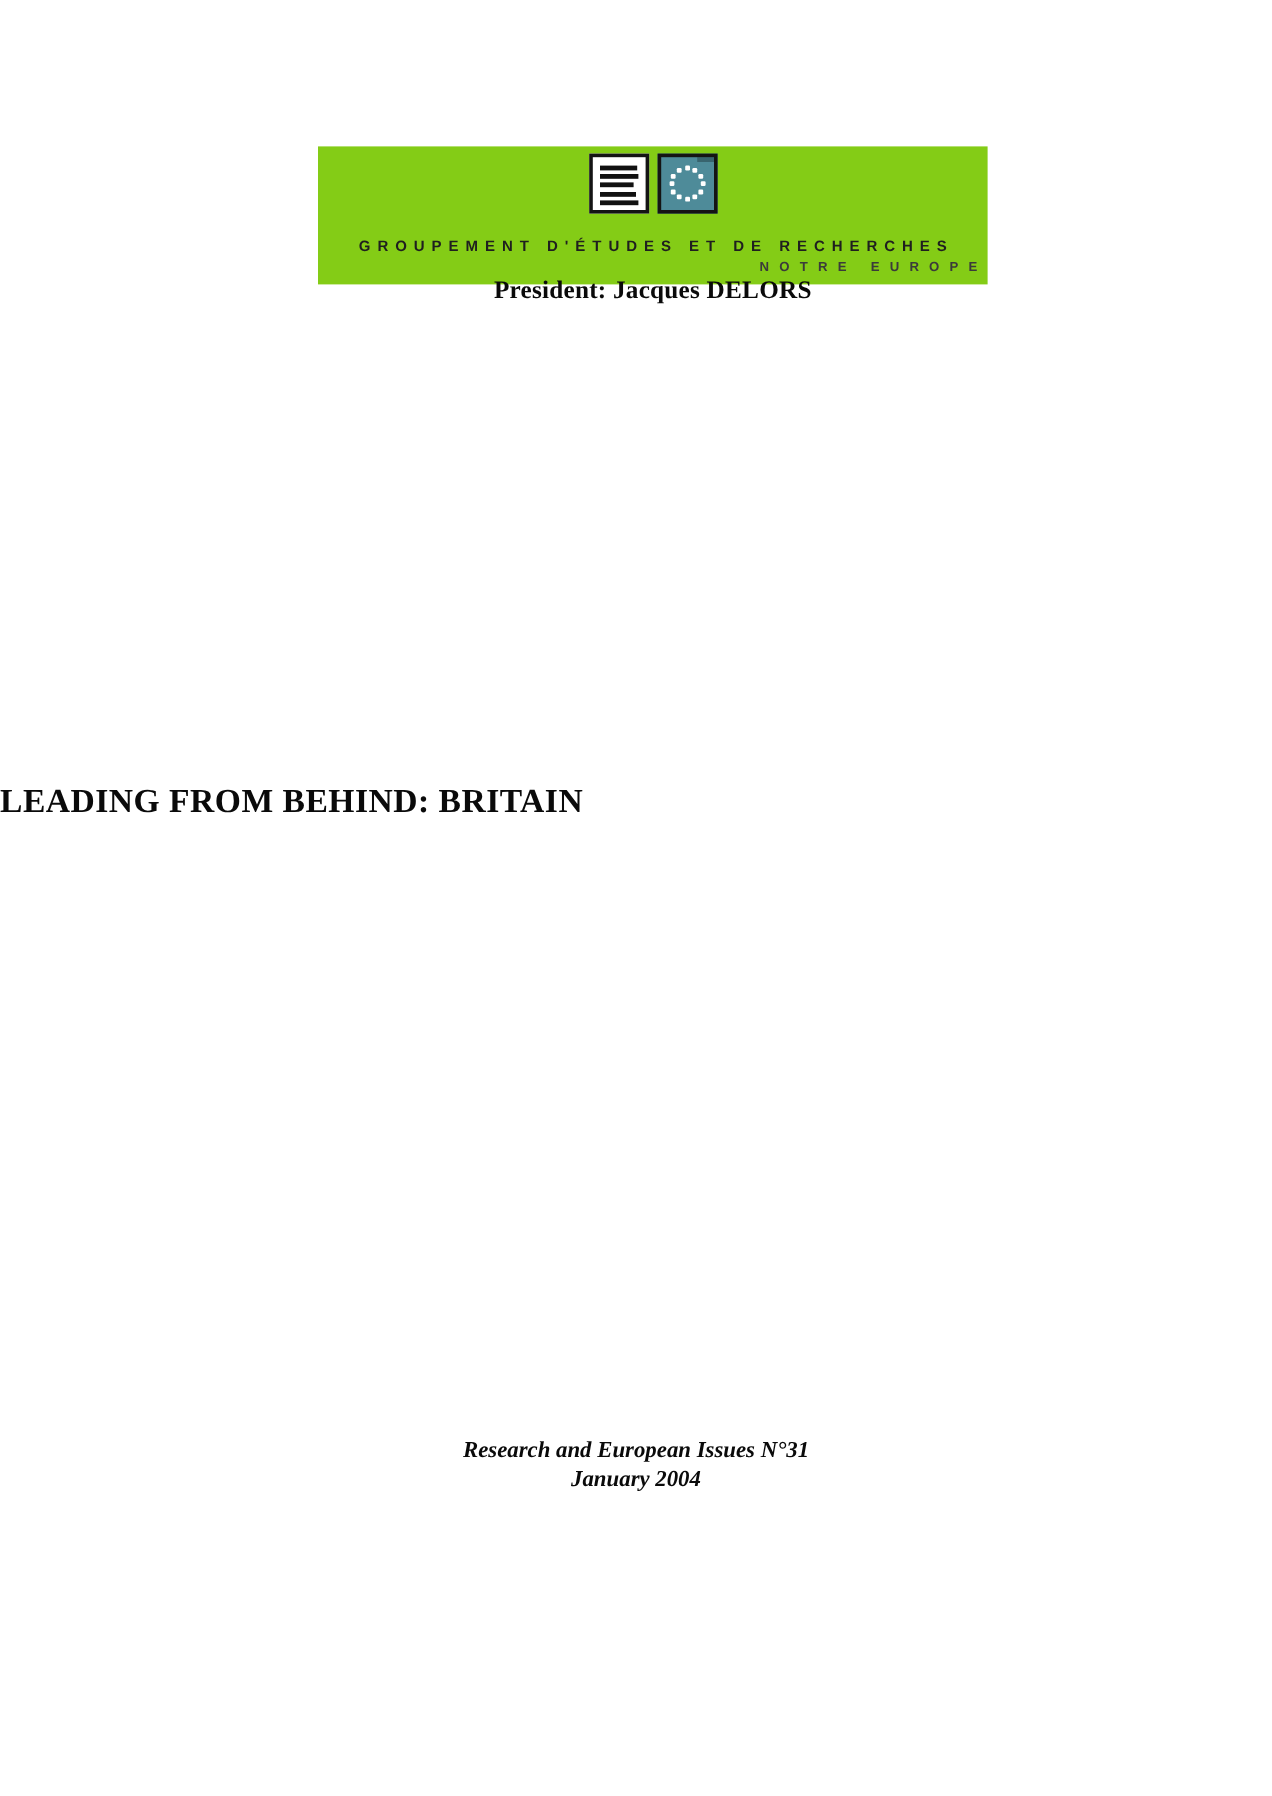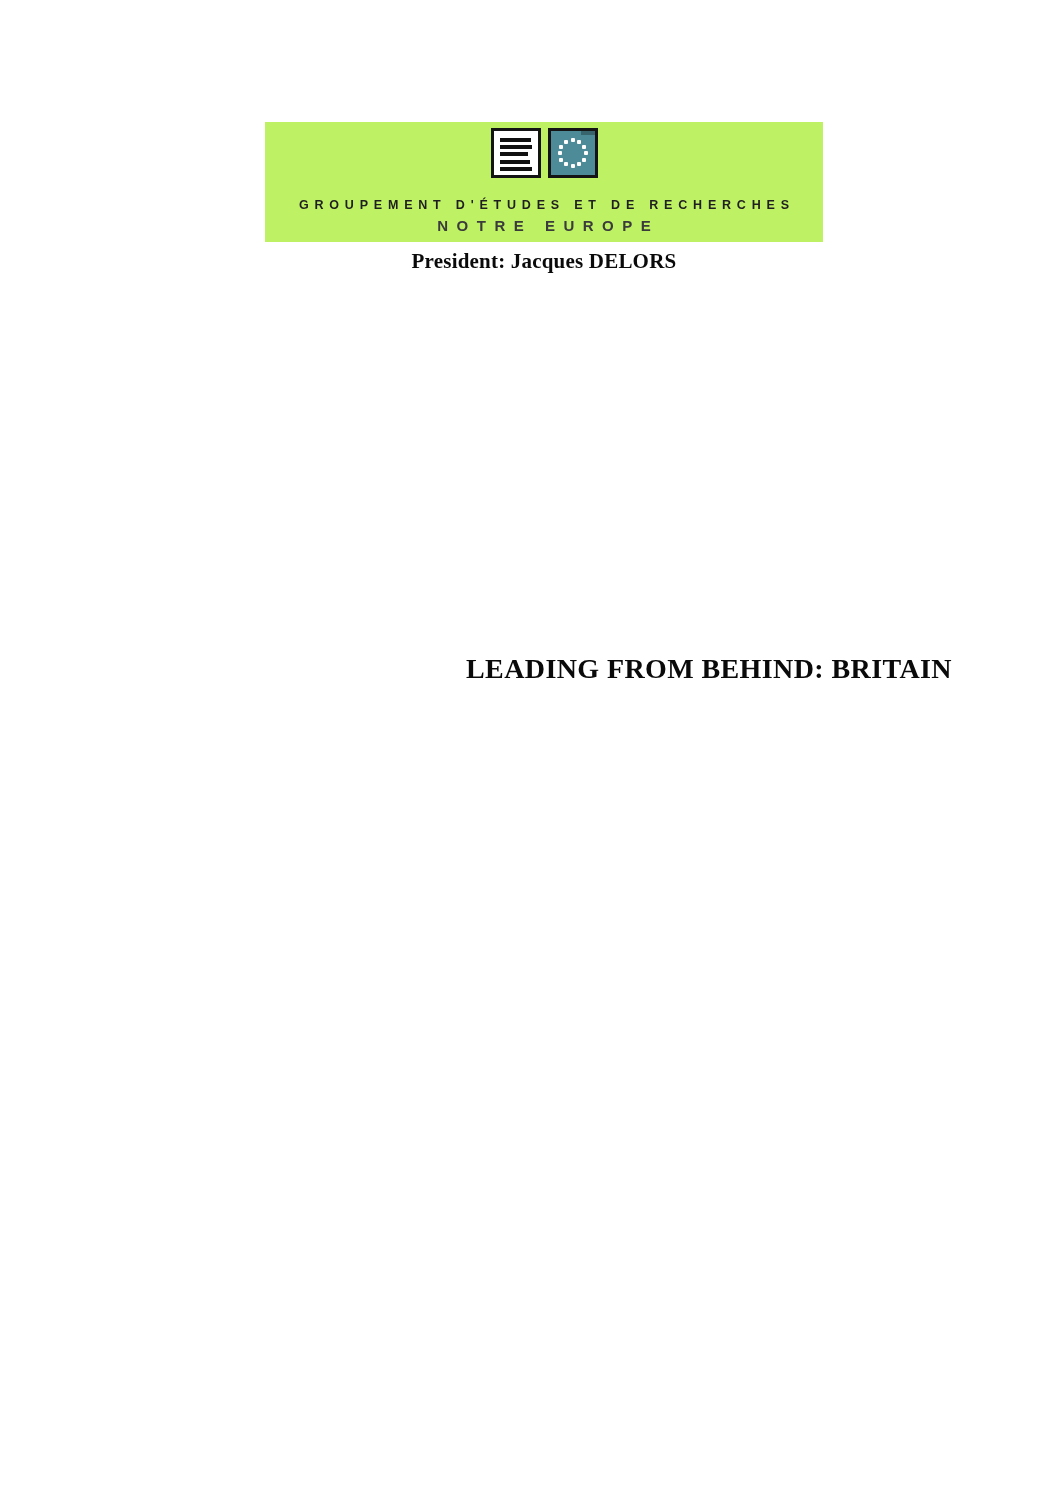--- a/index.html
+++ b/index.html
@@ -17,21 +17,21 @@
     color: #0a0a0a;
   }
 
   
   .logo-block {
     position: absolute;
     left: 265px;
     top: 122px;
     width: 558px;
     text-align: center;
-    background: #bef264;
+    background: #84cc16;
     padding-bottom: 8px;
   }
   .squares {
     display: flex;
     justify-content: center;
     align-items: center;
     gap: 7px;
     margin-top: 6px;
   }
   .sq {
@@ -71,44 +71,45 @@
     font-size: 12.5px;
     letter-spacing: 5.8px;
     padding-left: 5.8px; 
     color: #1f1f1f;
     white-space: nowrap;
   }
   .sub {
     margin-top: 5px;
     font-family: "Liberation Sans", sans-serif;
     font-weight: 600;
-    font-size: 15px;
+    font-size: 11px;
     letter-spacing: 8.5px;
     padding-left: 8.5px;
     color: #3b3b3b;
     white-space: nowrap;
+    text-align: right;
   }
 
   
   .president {
     position: absolute;
     left: 265px;
-    top: 249px;
+    top: 229px;
     width: 558px;
     text-align: center;
     font-weight: 700;
     font-size: 21px;
     letter-spacing: 0.2px;
   }
   .title {
     position: absolute;
     left: 0;
     top: 644px;
     width: 952px;
-    text-align: right;
+    text-align: left;
     font-weight: 700;
     font-size: 28px;
     line-height: 49px;
     letter-spacing: 0.4px;
   }
   .author {
     position: absolute;
     left: 0;
     top: 811px;
     width: 1060px;
@@ -162,14 +163,18 @@
     <div class="sub">NOTRE EUROPE</div>
   </div>
 
   <div class="president">President: Jacques DELORS</div>
 
   <div class="title">
     <div>LEADING FROM BEHIND: BRITAIN</div>
   </div>
 
 
+  <div class="footer">
+    <div>Research and European Issues N°31</div>
+    <div>January 2004</div>
+  </div>
 
 </div>
 
 </body></html>

